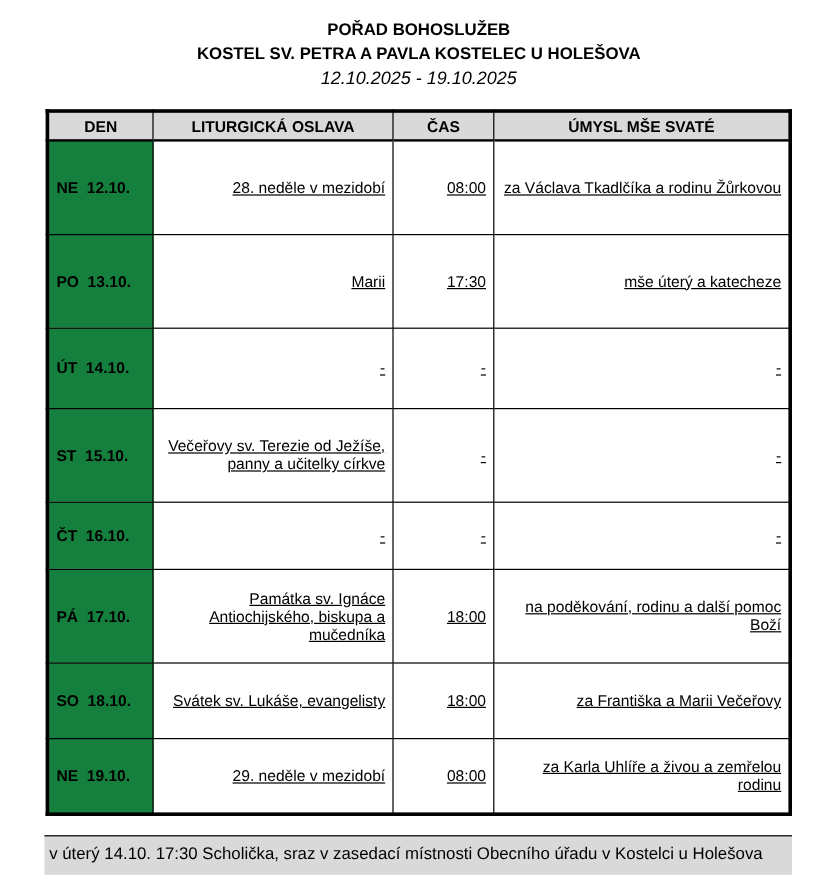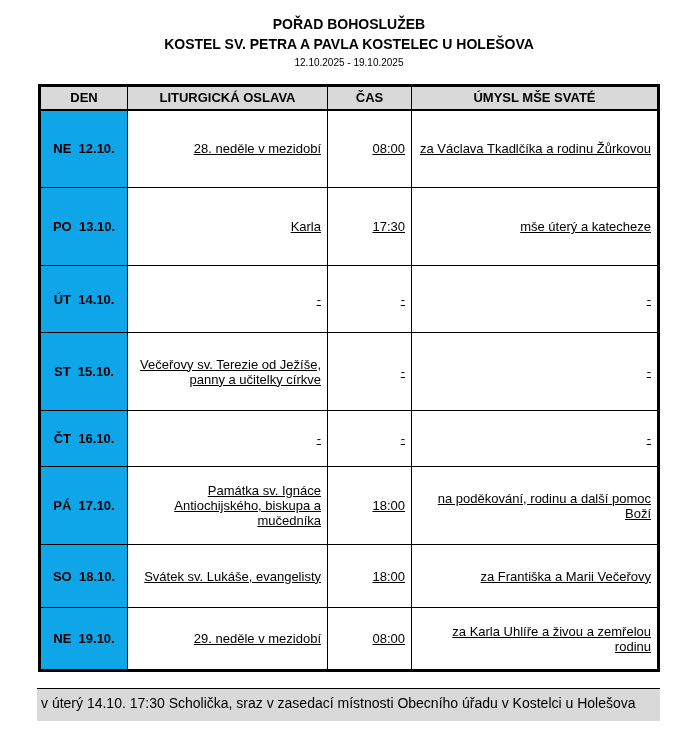--- a/index.html
+++ b/index.html
@@ -19,22 +19,23 @@
   .doc-header {
     text-align: center;
     margin-bottom: 14px;
   }
   .doc-title {
     font-size: 14px;
     font-weight: bold;
     line-height: 1.45;
   }
   .doc-daterange {
-    font-size: 10px;
+    font-size: 15px;
     line-height: 1.5;
+    font-style: italic;
   }
   table.schedule {
     width: 100%;
     border-collapse: collapse;
     border: 3px solid #000000;
     table-layout: fixed;
   }
   table.schedule th,
   table.schedule td {
     border: 1px solid #000000;
@@ -49,23 +50,23 @@
     text-align: center;
     height: 16px;
     border-bottom: 2px solid #000000;
     padding: 3px 4px;
   }
   col.c-den   { width: 88px; }
   col.c-oslava{ width: 200px; }
   col.c-cas   { width: 84px; }
   col.c-umysl { width: auto; }
   td.den {
-    background: #0ea5e9;
+    background: #15803d;
     font-weight: bold;
-    text-align: center;
+    text-align: left;
     white-space: pre-wrap;
     padding-left: 6px;
   }
   td.oslava, td.cas, td.umysl {
     text-align: right;
     text-decoration: underline;
   }
   tr.row { height: 67px; }
   tr.row-tall { height: 78px; }
   tr.row-short { height: 56px; }
@@ -108,21 +109,21 @@
     </thead>
     <tbody>
       <tr class="row-tall">
         <td class="den">NE&nbsp;&nbsp;12.10.</td>
         <td class="oslava">28. neděle v mezidobí</td>
         <td class="cas">08:00</td>
         <td class="umysl">za Václava Tkadlčíka a rodinu Žůrkovou</td>
       </tr>
       <tr class="row-tall">
         <td class="den">PO&nbsp;&nbsp;13.10.</td>
-        <td class="oslava">Karla</td>
+        <td class="oslava">Marii</td>
         <td class="cas">17:30</td>
         <td class="umysl">mše úterý a katecheze</td>
       </tr>
       <tr class="row">
         <td class="den">ÚT&nbsp;&nbsp;14.10.</td>
         <td class="oslava">-</td>
         <td class="cas">-</td>
         <td class="umysl">-</td>
       </tr>
       <tr class="row-tall">

